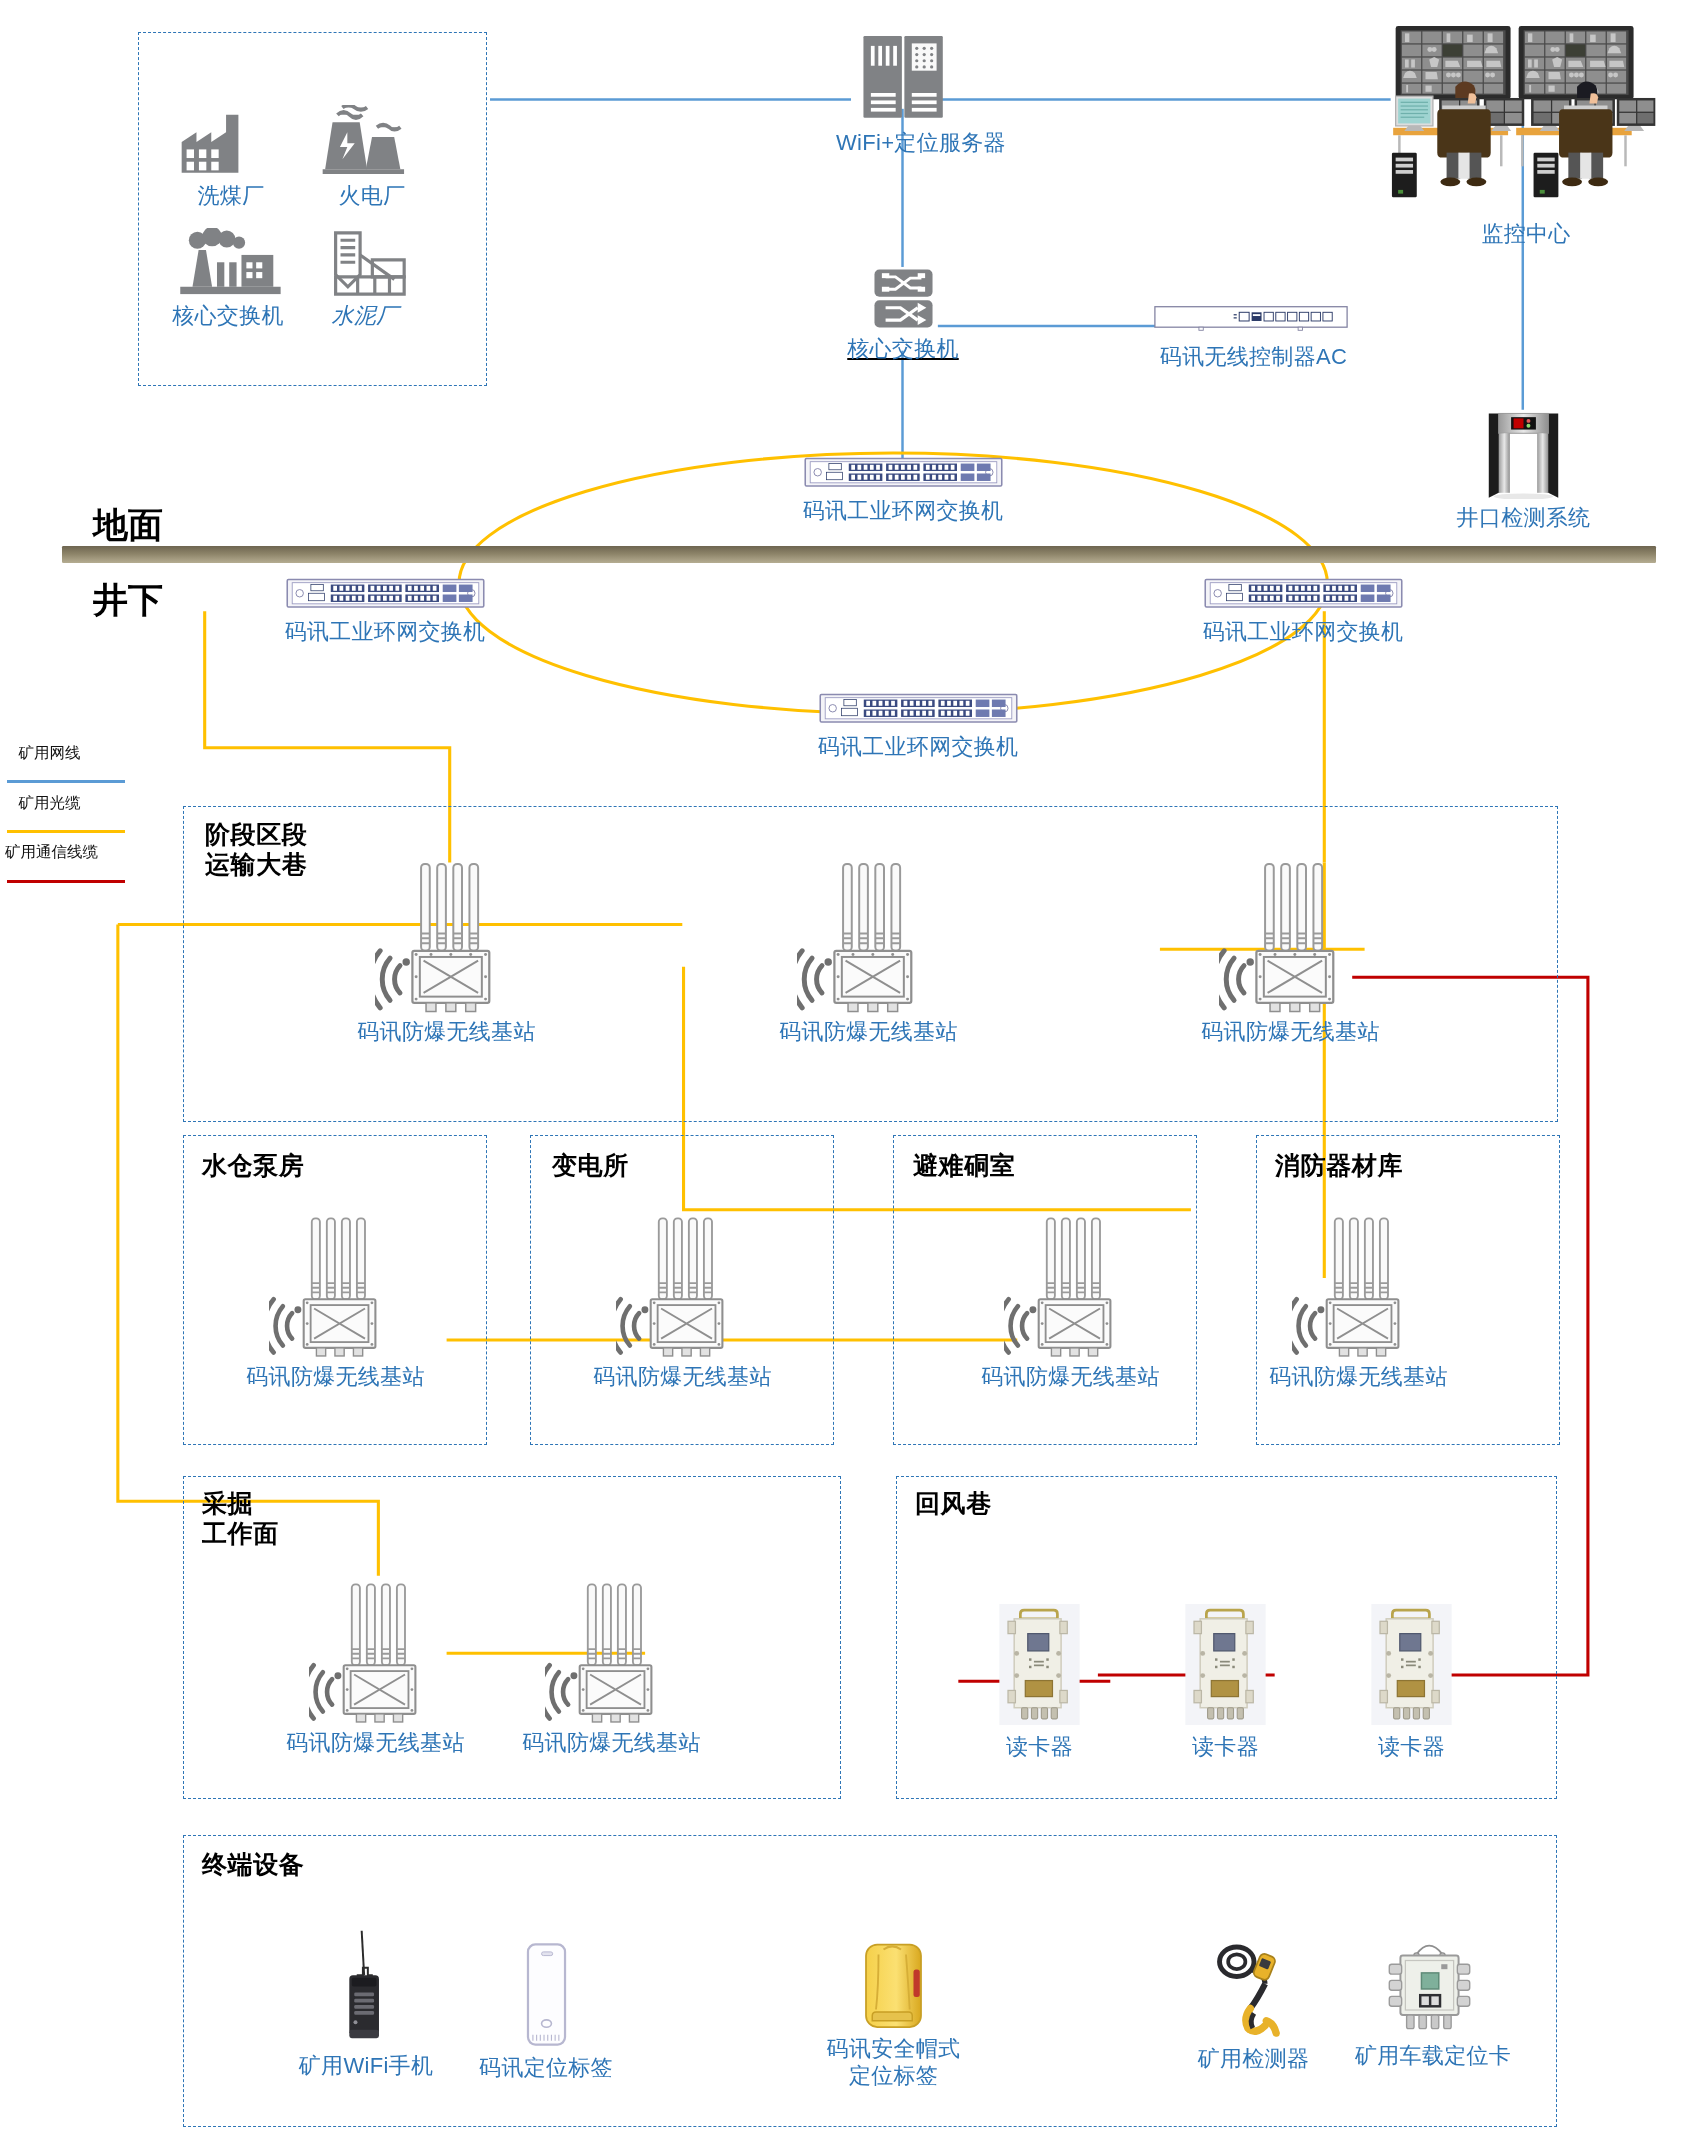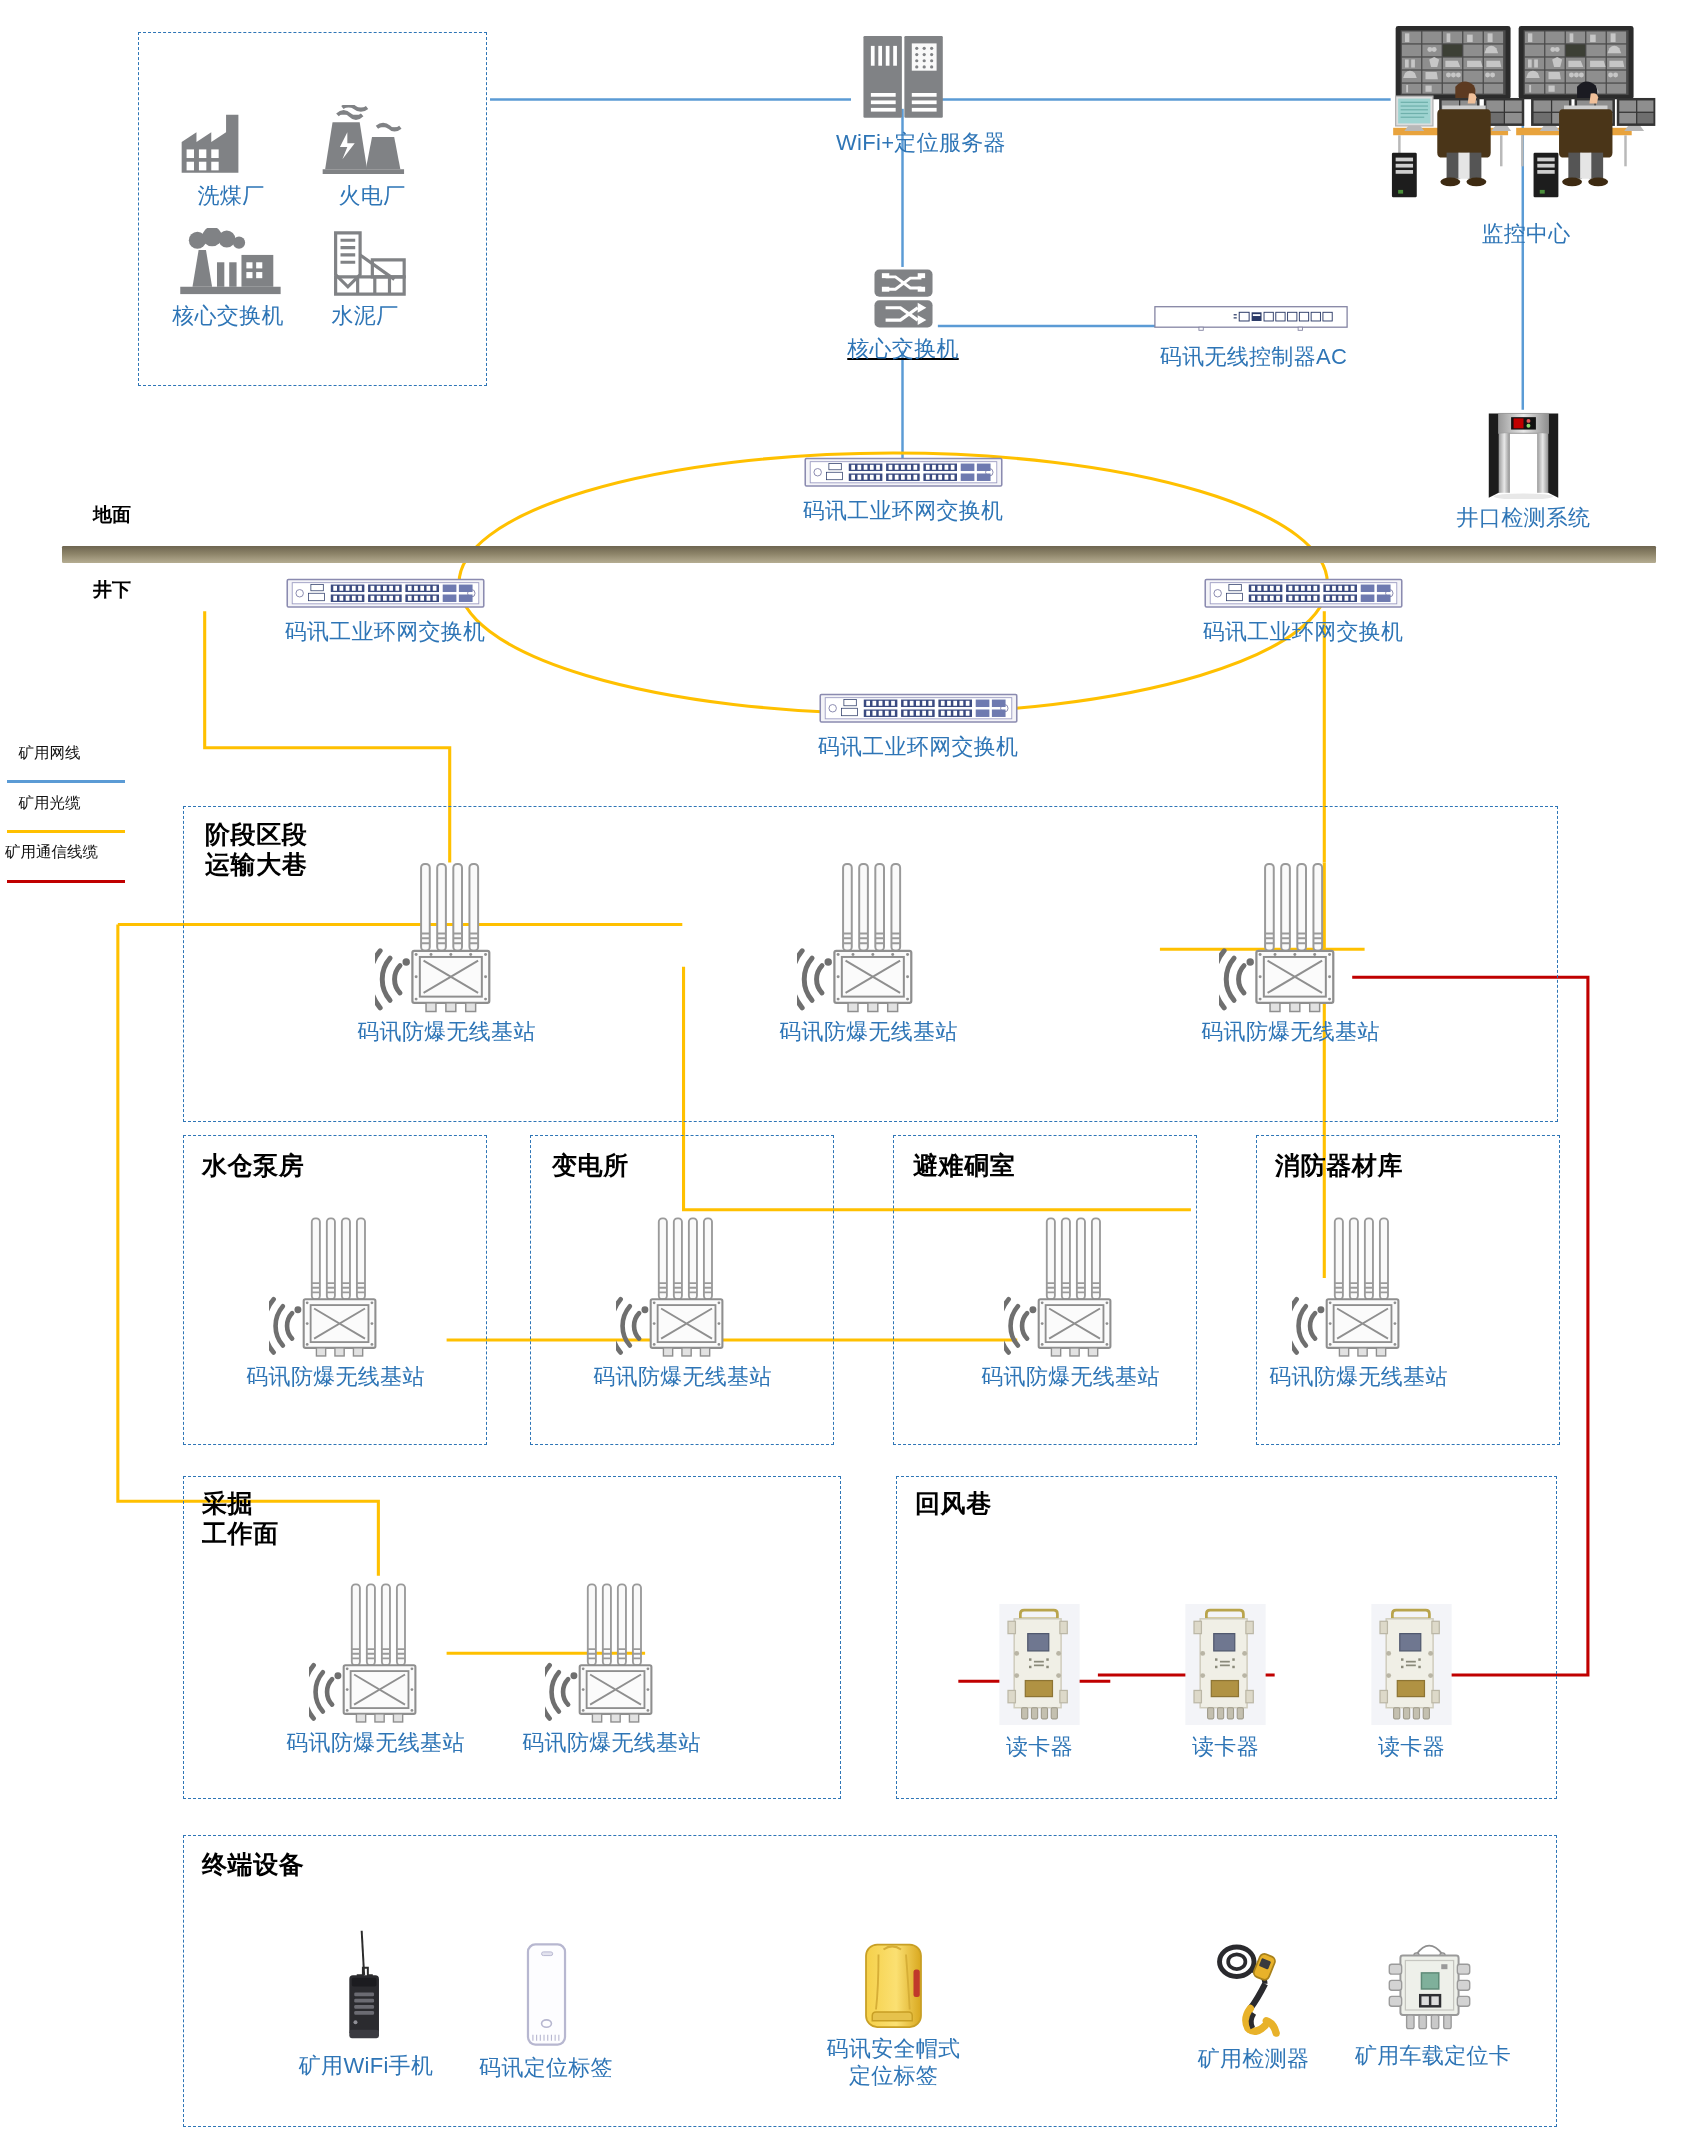--- a/index.html
+++ b/index.html
@@ -23,21 +23,21 @@
   }
   .dashbox { position:absolute; border:1.9px dashed #2e75b6; }
   .legend-txt { position:absolute; color:#111; font-size:15.5px; white-space:nowrap;
     font-family:"Liberation Sans","DejaVu Sans",sans-serif;}
   .legend-line { position:absolute; height:2.5px; }
   .gray { fill:#808285; }
   .ground-band {
     position:absolute; background:linear-gradient(#6e6550,#8c8368 45%,#b5ad92);
     border-radius:1.2px;
   }
-  .lbl-ground { position:absolute; font-weight:bold; font-size:19px; color:#000;
+  .lbl-ground { position:absolute; font-weight:bold; font-size:35px; color:#000;
     font-family:"Liberation Sans","DejaVu Sans",sans-serif;}
 </style>
 </head>
 <body>
 
 <div id="stage">
 
   <svg class="layer" viewBox="0 0 2752 3467">
 
     <g stroke="#5b9bd5" stroke-width="4" fill="none">
@@ -111,21 +111,21 @@
       <rect class="gray" x="66" y="22" width="26" height="26"></rect>
       <rect x="70" y="28" width="5" height="5" fill="#fff"></rect>
       <rect x="78" y="28" width="5" height="5" fill="#fff"></rect>
       <rect x="70" y="36" width="5" height="5" fill="#fff"></rect>
       <rect x="78" y="36" width="5" height="5" fill="#fff"></rect>
       <rect class="gray" x="16" y="48" width="82" height="6"></rect>
     </svg>
     <div class="cap">核心交换机</div>
   </div>
 
-  <div class="node" style="left:303px; top:228px; width:124px;">
+  <div class="node" style="left:303px; top:228px; width:124px;font-style:italic;">
     <svg width="124" height="71" viewBox="0 0 100 58">
       <g fill="none" stroke="#808285" stroke-width="2.6">
         <path d="M26 4 h20 v34 l-10 10 -10 -10 z"></path>
         <path d="M30 10 h12 M30 16 h12 M30 22 h12 M30 28 h12"></path>
         <path d="M46 22 L74 42"></path>
         <path d="M56 26 h26 v14 h-26 z"></path>
         <path d="M26 40 h56 v14 H26 z"></path>
         <path d="M44 40 v14 M58 40 v14 M70 40 v14"></path>
       </g>
     </svg>

